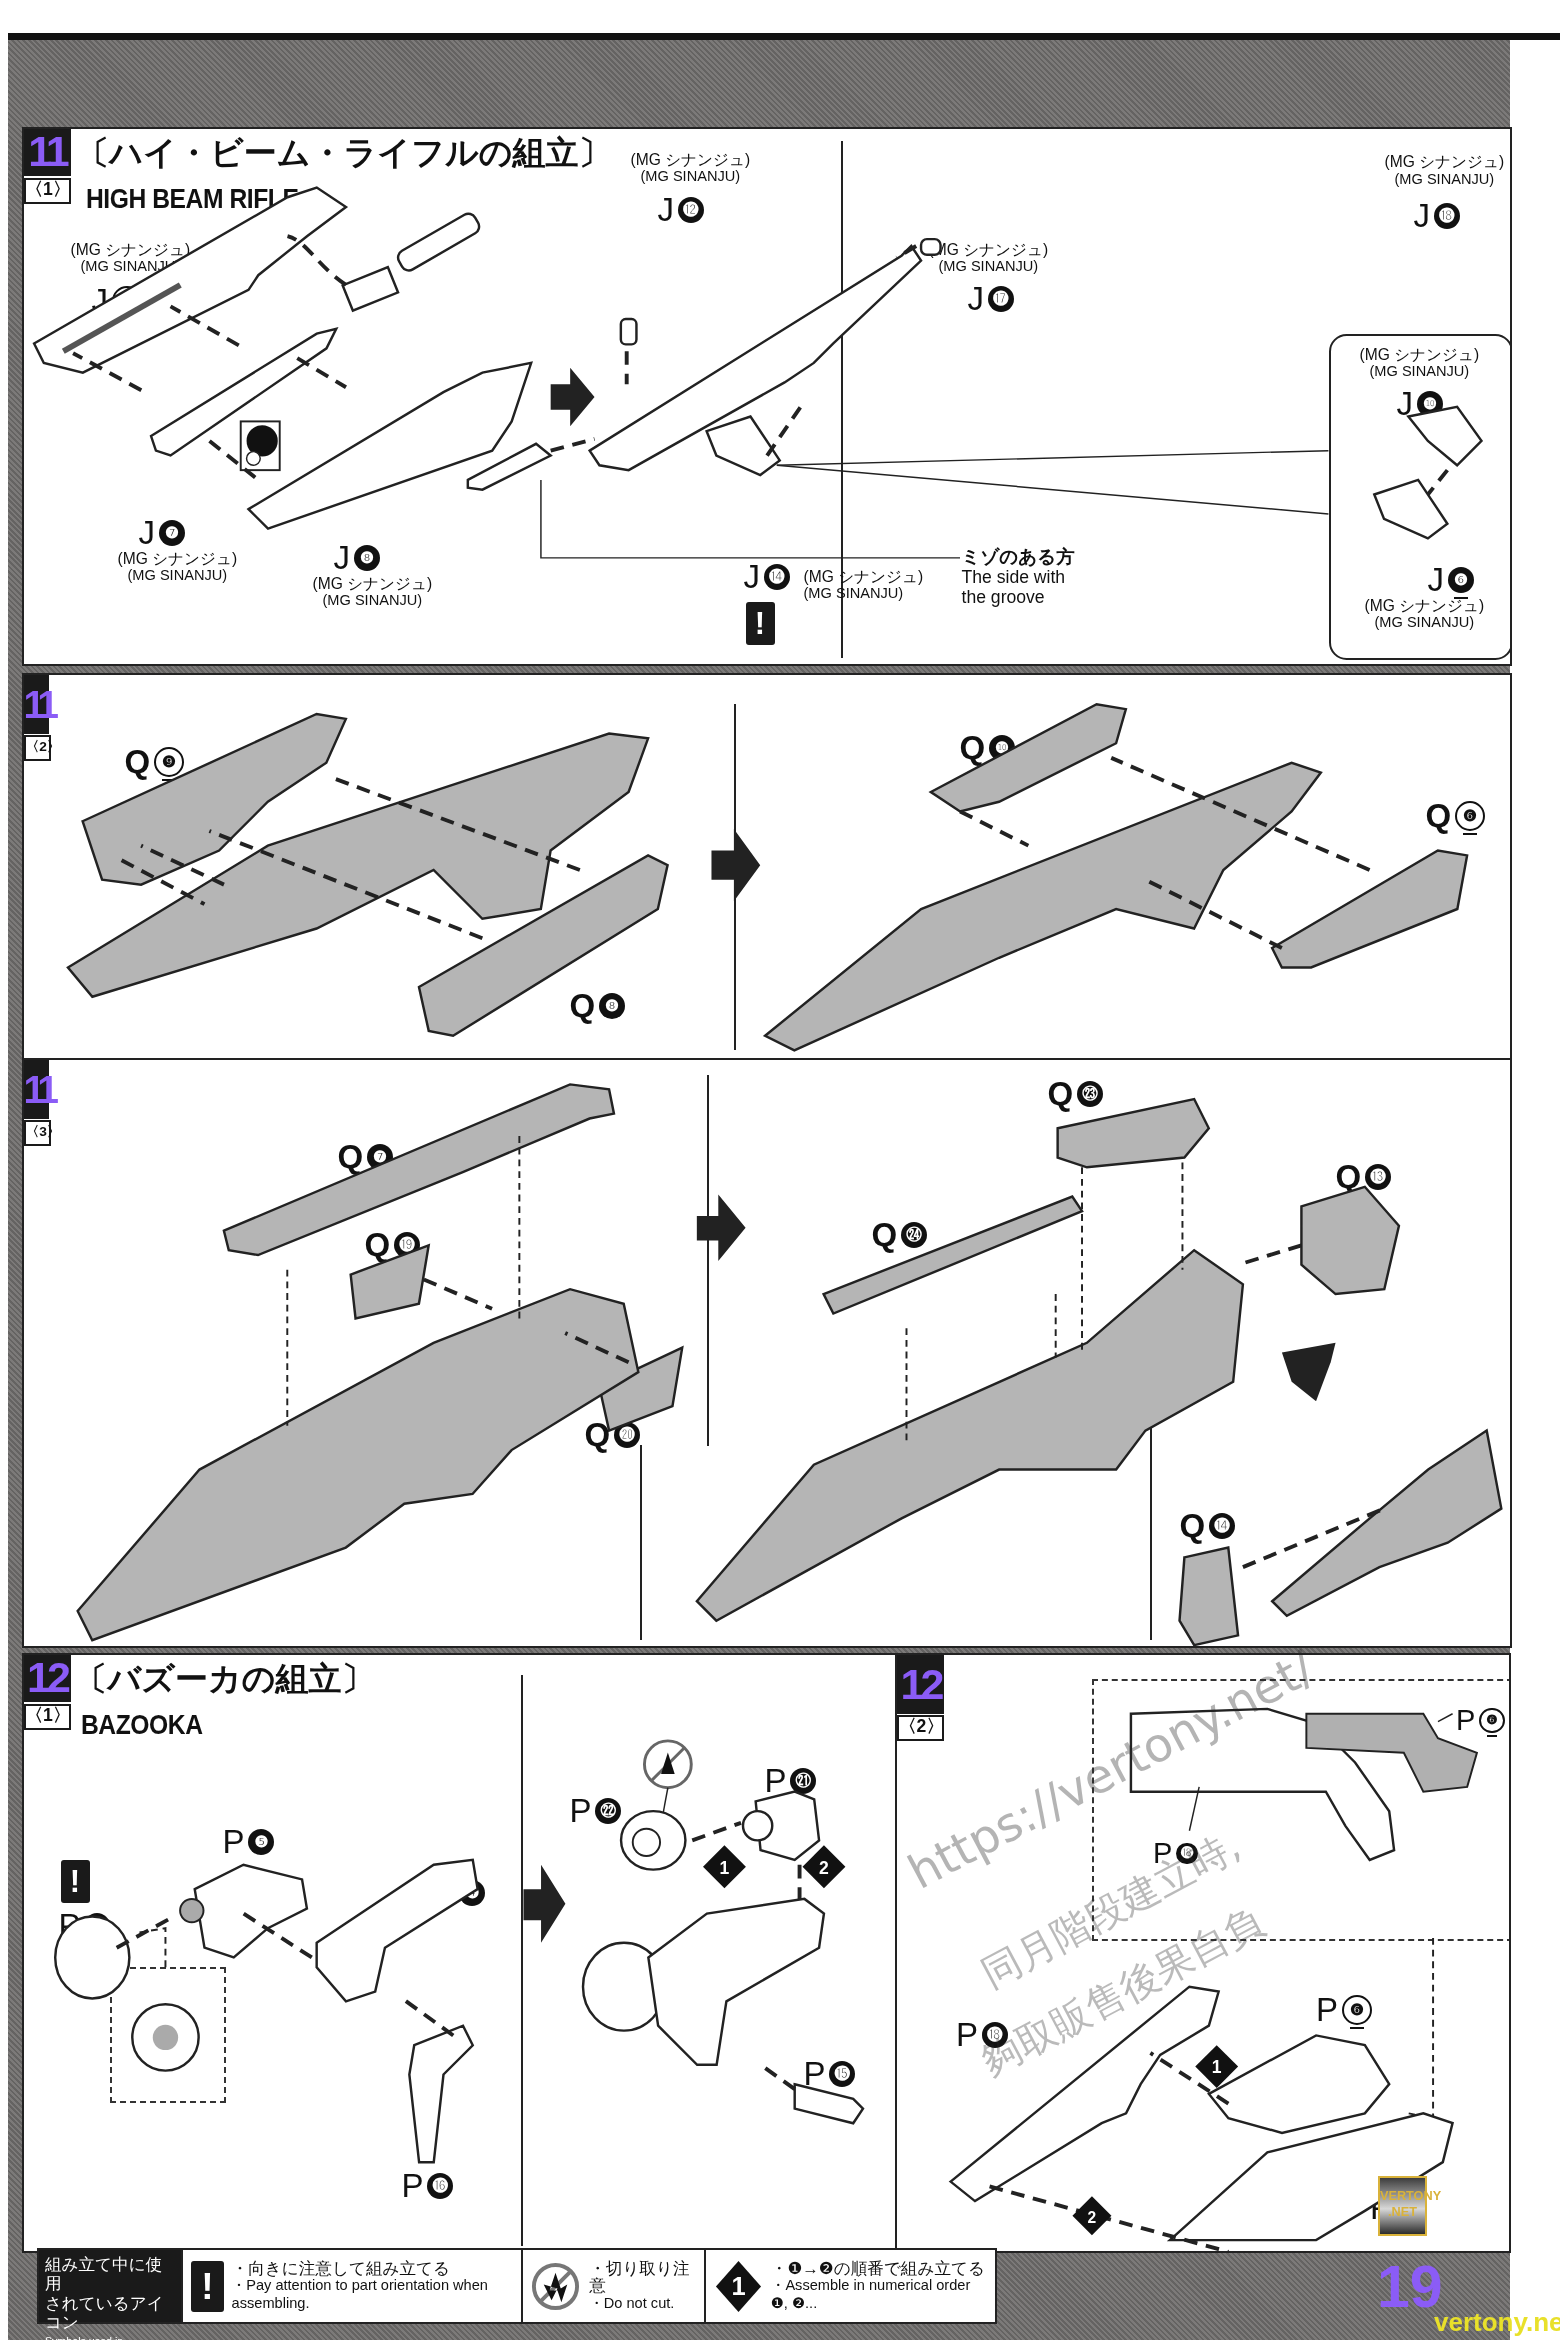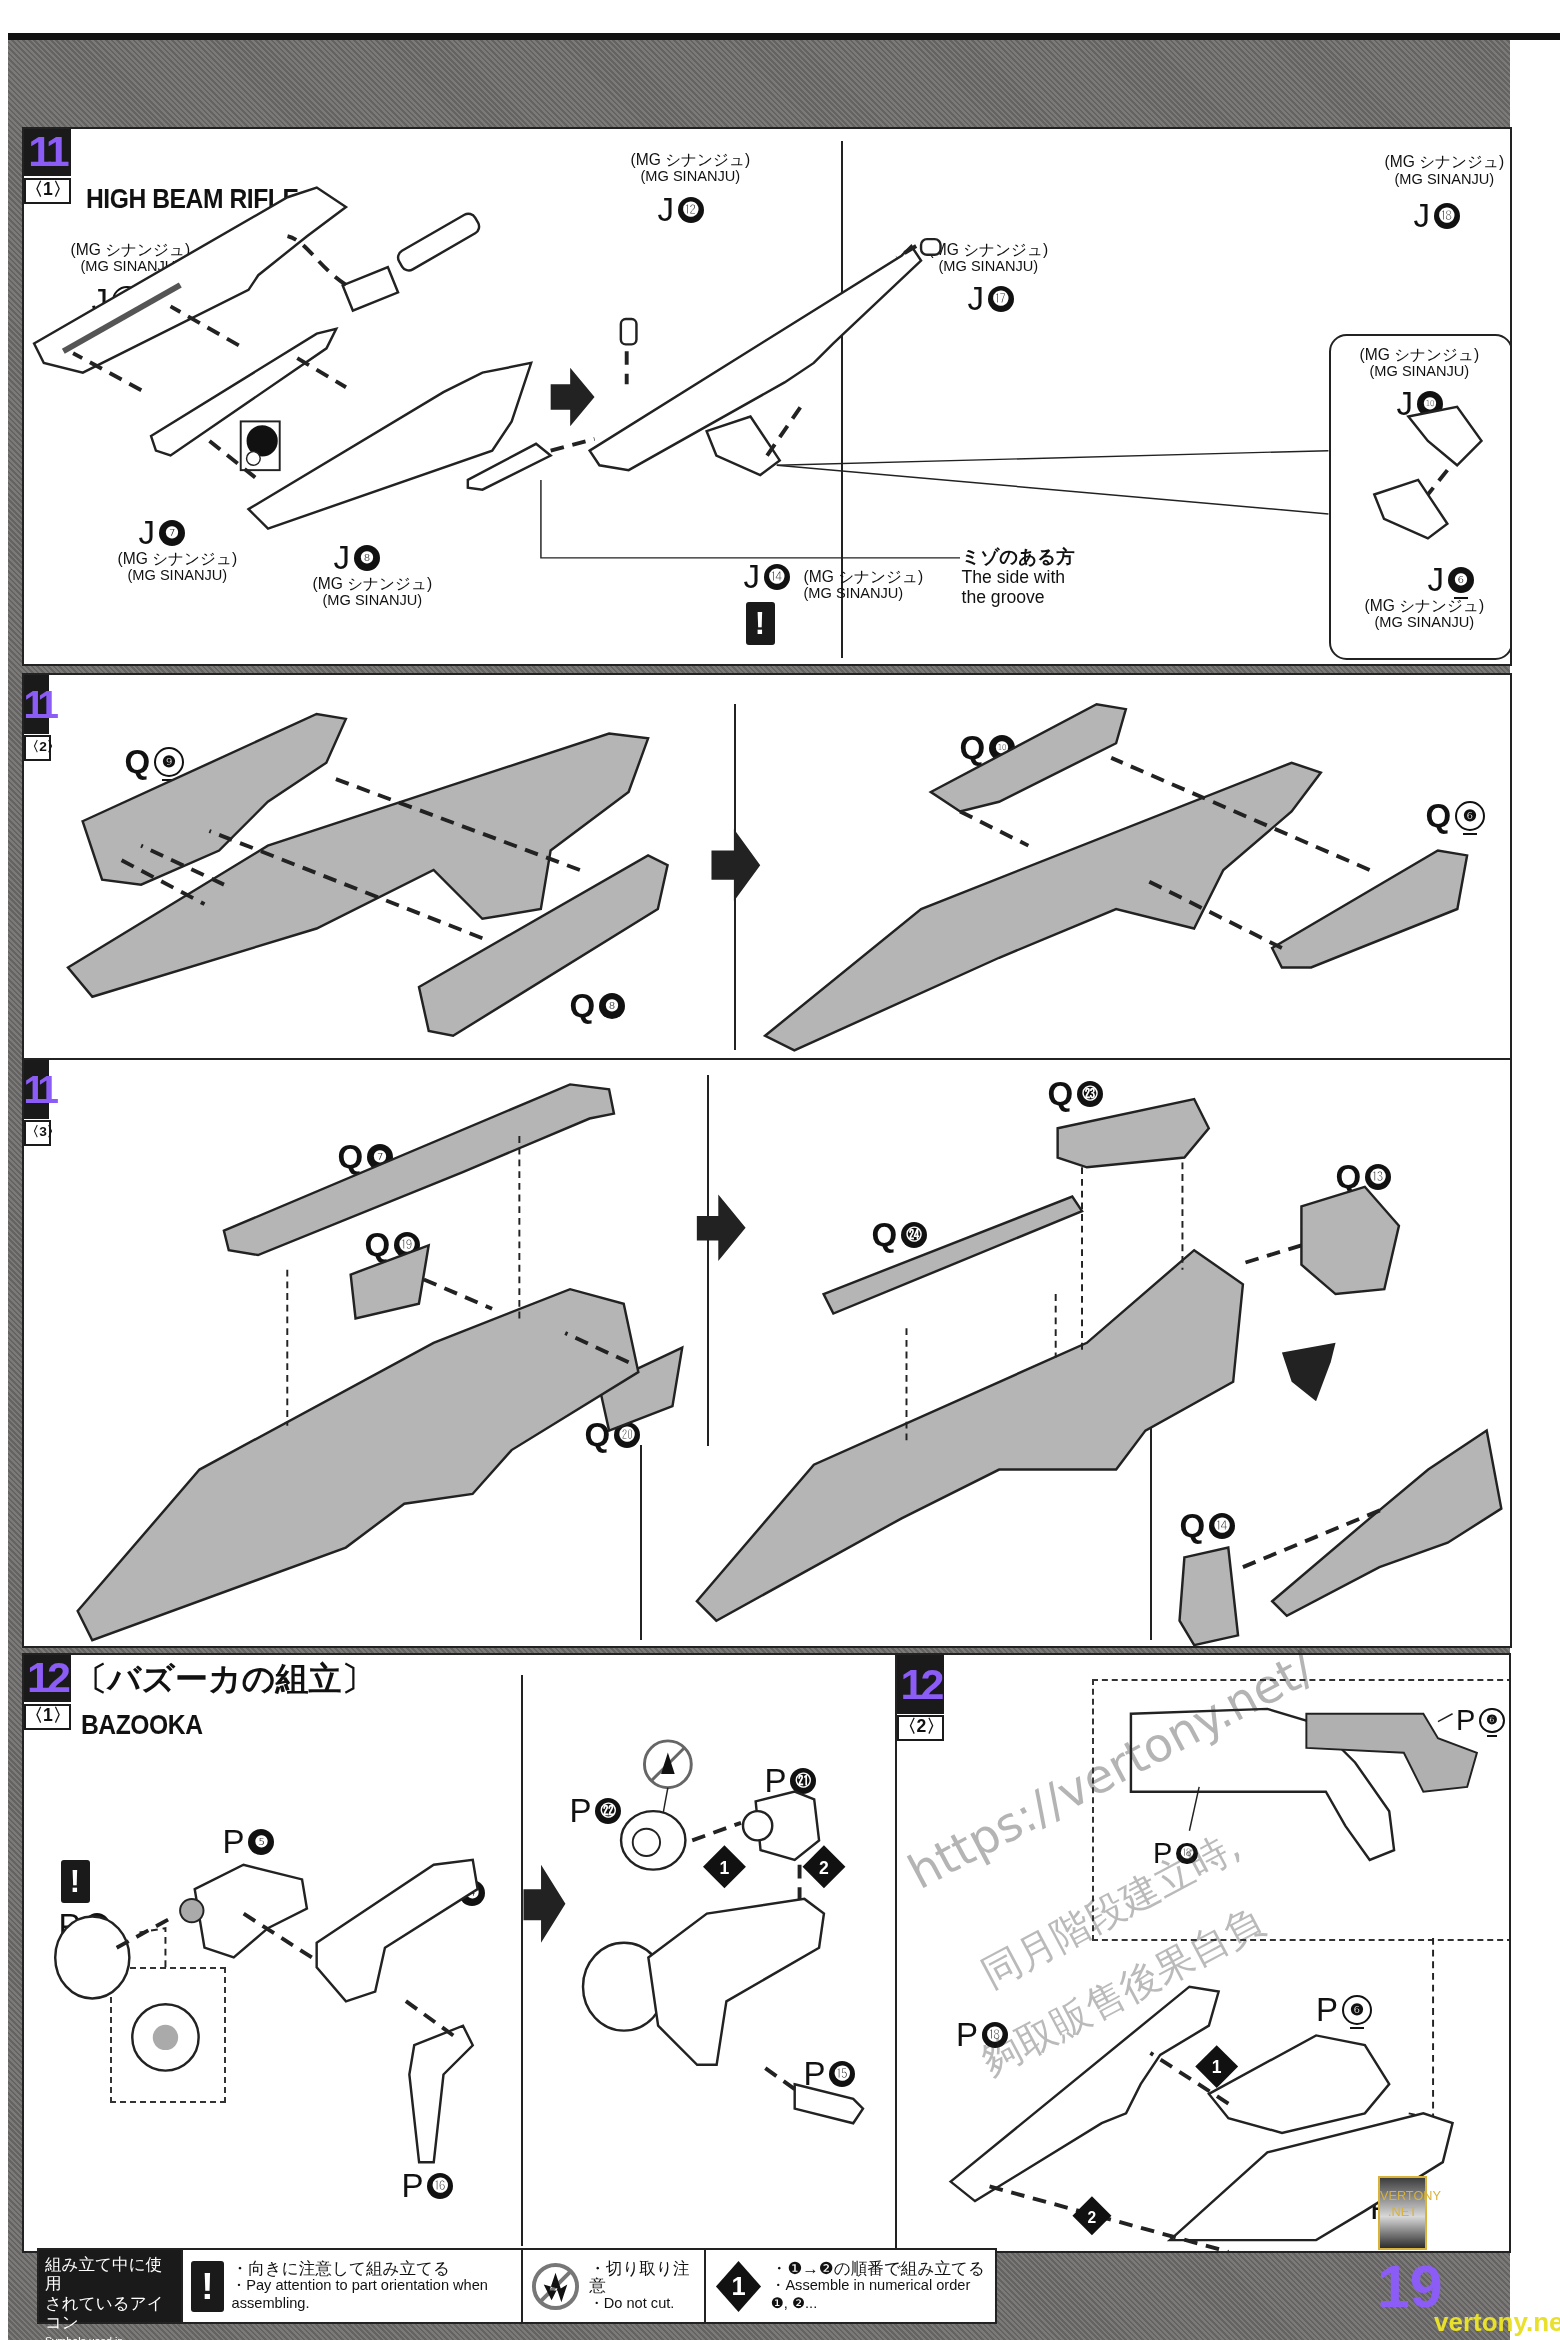--- a/index.html
+++ b/index.html
@@ -28,40 +28,41 @@
   .inset{position:absolute;border:2px solid #222;border-radius:17.6px;background:#fff;}
   .dashbox{position:absolute;border:2px dashed #333;}
   .footer{position:absolute;left:37px;top:2248px;height:72px;display:flex;border:2px solid #222;background:#fff;}
   .footer .f-head{background:#1a1a1a;color:#fff;width:142px;padding:4.9px 5.9px;box-sizing:border-box;}
   .footer .f-head .jp{font-size:16.6px;line-height:19.5px;display:block;}
   .footer .f-head .en{font-size:10.7px;display:block;margin-top:2px;}
   .footer .f-cell{display:flex;align-items:center;gap:7.8px;padding:0 7.8px;border-left:2px solid #222;}
   .footer .f-text{font-size:14.6px;line-height:17.6px;}
   .footer .f-text .jp{display:block;font-size:16.6px;}
   .page-number{position:absolute;left:1377px;top:2253px;font-size:59px;font-weight:bold;color:#8b5cf6;}
-  .wm-badge{position:absolute;left:1378px;top:2176px;width:51px;width:49px;height:74px;border:2.9px solid #d9b23a;
-    background:linear-gradient(#3d3d3d,#d8d8d8 55%,#2c2c2c);color:#d9b23a;font-weight:normal;font-size:12.7px;text-align:center;line-height:16.6px;padding-top:9.8px;box-sizing:border-box;}
+  .wm-badge{position:absolute;left:1378px;top:2176px;width:51px;width:49px;height:60px;border:2.9px solid #d9b23a;
+    background:linear-gradient(#3d3d3d,#d8d8d8 55%,#2c2c2c);color:#d9b23a;font-weight:bold;font-size:12.7px;text-align:center;line-height:16.6px;padding-top:9.8px;box-sizing:border-box;}
   .wm-site{position:absolute;left:1434px;top:2307px;color:#e8e02a;font-weight:bold;font-size:26px;}
   .wm-diag{position:absolute;left:912px;top:1848px;font-size:47px;color:rgba(40,40,40,.35);transform:rotate(-28deg);transform-origin:left;white-space:nowrap;font-family:"DejaVu Sans",sans-serif;}
   .wm-diag2{position:absolute;left:995px;top:1980px;font-size:39px;color:rgba(40,40,40,.32);transform:rotate(-28deg);transform-origin:left;white-space:nowrap;font-family:"DejaVu Sans",sans-serif;}
   svg{position:absolute;overflow:visible;}
   .grey{fill:#b5b5b5;stroke:#222;stroke-width:2.5;}
   .white{fill:#fff;stroke:#222;stroke-width:2.5;}
   .dash{fill:none;stroke:#222;stroke-width:4;stroke-dasharray:14 9;}
   .thin-dash{fill:none;stroke:#222;stroke-width:2;stroke-dasharray:7 5;}
 </style>
 </head>
 <body>
 
 <div class="page-bg"></div>
 <div class="top-rule"></div>
 
 <div class="panel" style="left:21.5px;top:127px;width:1490px;height:539px;">
   <div class="step-num" style="left:0;top:0;width:47px;height:47px;">11</div>
   <div class="sub-num" style="left:0;top:49px;width:43px;height:21.5px;">〈1〉</div>
+  <div class="step-title-jp" style="left:53px;top:2px;">〔ハイ・ビーム・ライフルの組立〕</div>
   <div class="step-title-en" style="left:62px;top:54px;">HIGH BEAM RIFLE</div>
 
   <div class="vdiv" style="left:817px;top:11.7px;height:517px;"></div>
 
   <div class="lbl" style="left:607px;top:21.5px;">
     <span class="jp">(MG シナンジュ)</span>
       <span class="en">(MG SINANJU)</span>
   </div>
   <div class="part" style="left:634px;top:62px;">
       <span class="letter">J</span>

